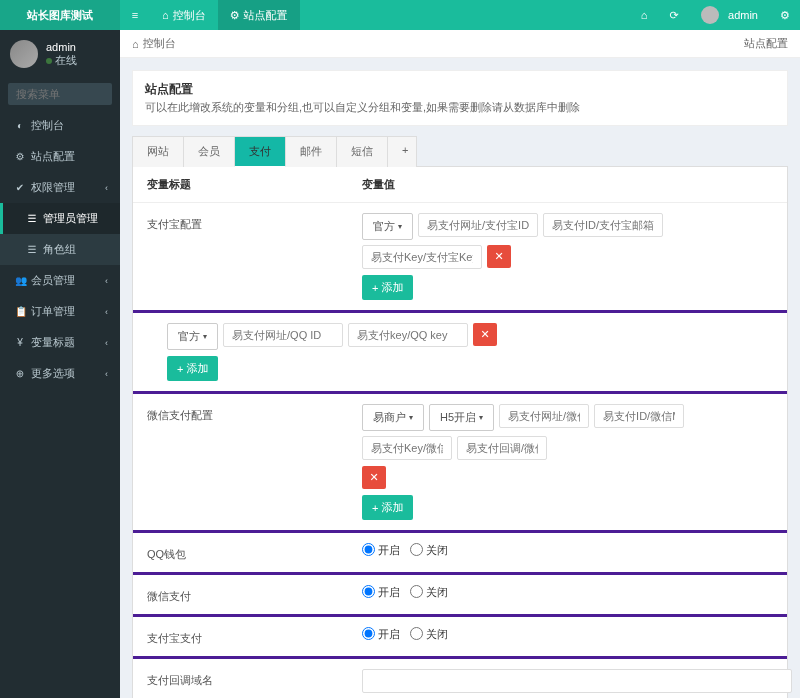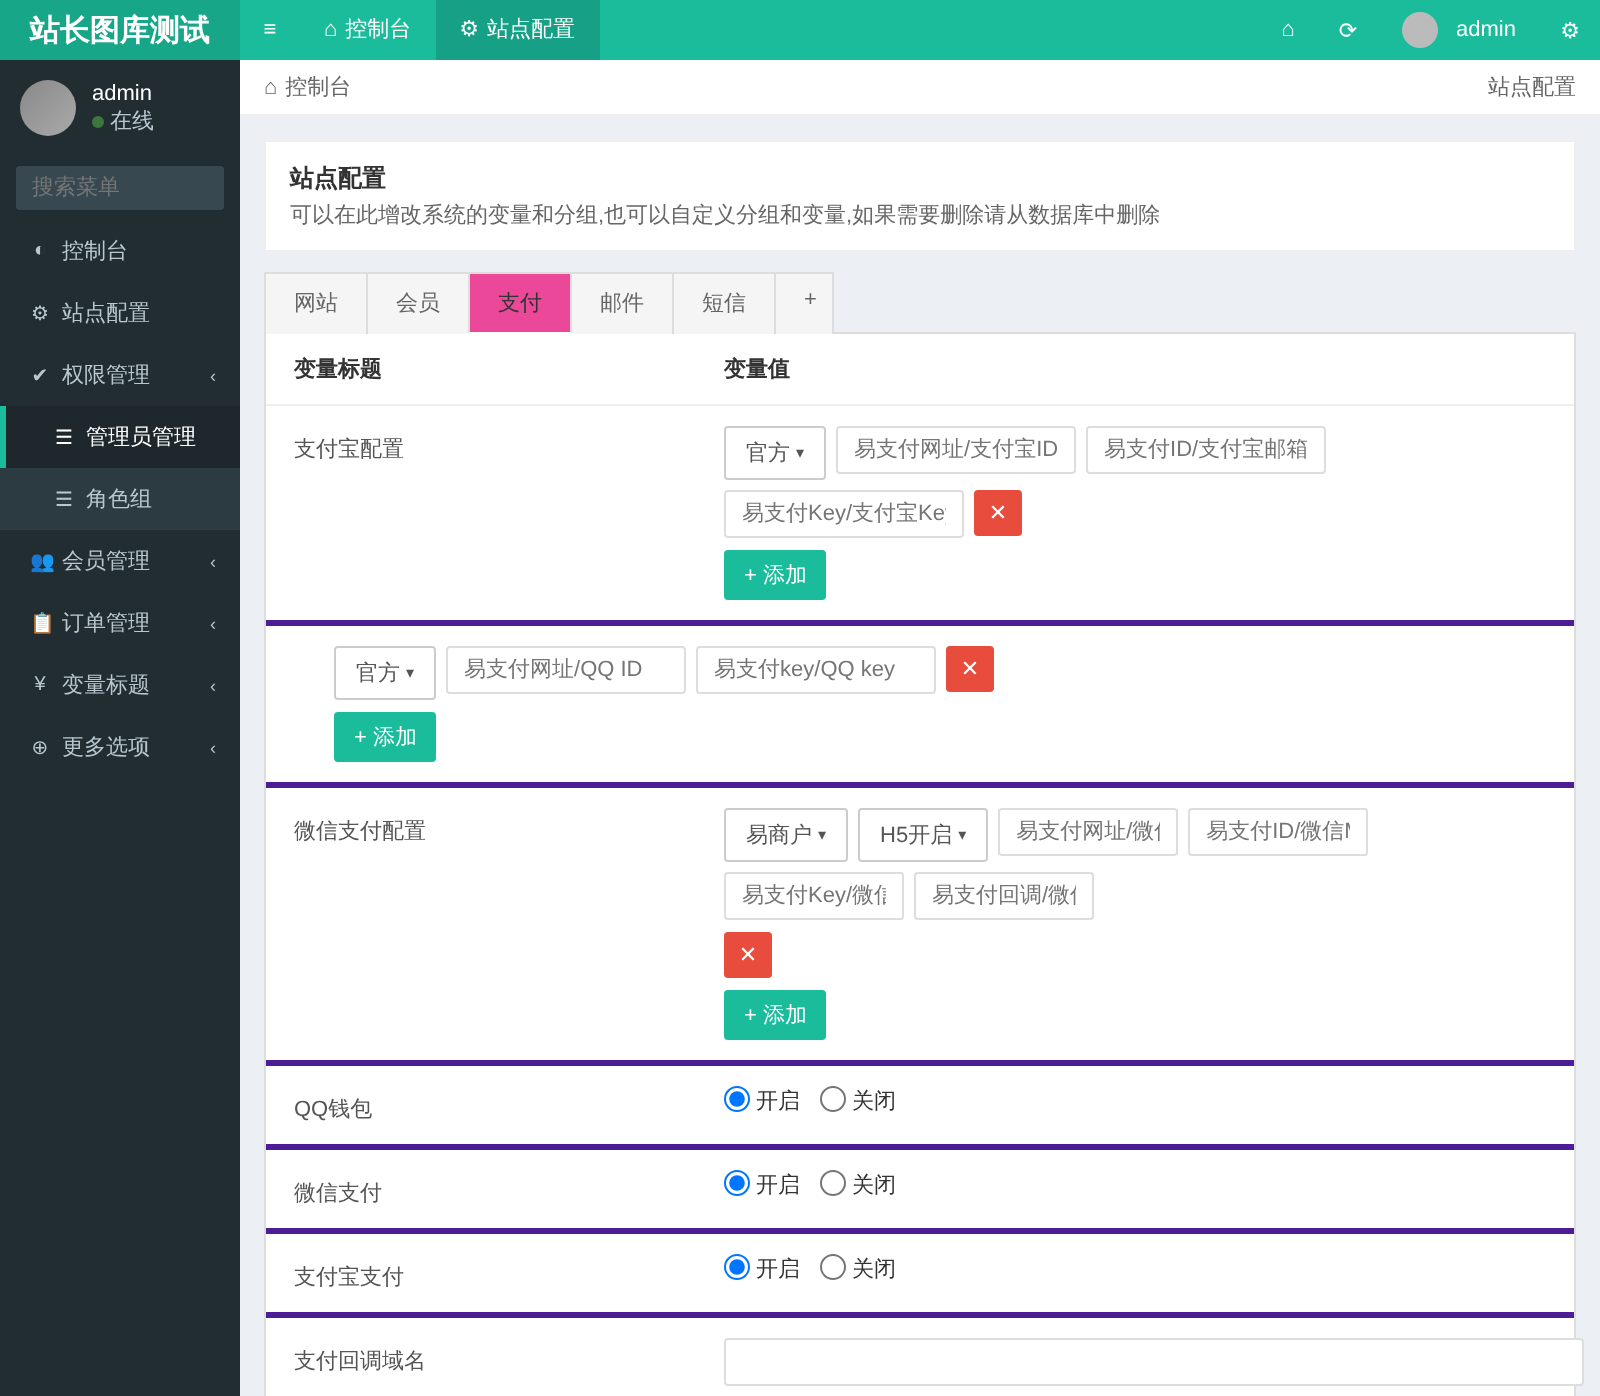--- a/index.html
+++ b/index.html
@@ -1,20 +1,20 @@
 <!DOCTYPE html>
 <html><head>
   <meta charset="utf-8">
   <style>
     * { margin: 0; padding: 0; box-sizing: border-box; }
     body { font-family: "Microsoft YaHei", Arial, sans-serif; font-size: 12px; background: #ecf0f5; color: #333; }
     
     
     .topbar { height: 30px; background: #1abc9c; display: flex; align-items: center; color: #fff; position: fixed; top: 0; left: 0; right: 0; z-index: 100; }
-    .logo { width: 120px; background: #18a689; height: 30px; display: flex; align-items: center; justify-content: center; font-size: 15px; font-weight: bold; }
+    .logo { width: 120px; background: #18a689; height: 30px; display: flex; align-items: center; justify-content: center; font-size: 11px; font-weight: bold; }
     .topbar-left { display: flex; align-items: center; }
     .topbar-icon { width: 30px; text-align: center; cursor: pointer; font-size: 11px; }
     .topbar-tab { padding: 0 12px; height: 30px; line-height: 30px; cursor: pointer; font-size: 11px; display: flex; align-items: center; gap: 4px; }
     .topbar-tab.active { background: #16a085; }
     .topbar-right { margin-left: auto; display: flex; align-items: center; }
     .top-avatar { width: 18px; height: 18px; border-radius: 50%; background: #bbb; margin-right: 5px; display: inline-block; }
     
     
     .sidebar { width: 120px; background: #222d32; position: fixed; top: 30px; left: 0; bottom: 0; color: #b8c7ce; }
     .user-panel { padding: 10px; display: flex; align-items: center; gap: 8px; }
@@ -34,21 +34,21 @@
     .content { margin-left: 120px; margin-top: 30px; }
     .breadcrumb { background: #fff; padding: 6px 12px; display: flex; align-items: center; font-size: 11px; color: #666; border-bottom: 1px solid #eee; }
     .breadcrumb .right { margin-left: auto; }
     .main { padding: 12px; }
     .desc-box { background: #fff; border: 1px solid #eee; padding: 10px 12px; margin-bottom: 10px; }
     .desc-title { font-size: 12px; font-weight: bold; margin-bottom: 2px; }
     .desc-text { font-size: 11px; color: #666; }
     
     .tabs { display: flex; gap: 0; margin-bottom: 0; }
     .tab { padding: 7px 14px; background: #f5f5f5; border: 1px solid #ddd; border-bottom: none; font-size: 11px; cursor: pointer; margin-right: -1px; color: #666; }
-    .tab.active { background: #ec4899; border-bottom: 1px solid #fff; position: relative; z-index: 2; color: #333; text-align: center; }
+    .tab.active { background: #14b8a6; border-bottom: 1px solid #fff; position: relative; z-index: 2; color: #333; text-align: center; }
     .tab.plus { width: 30px; text-align: center; }
     
     .panel { background: #fff; border: 1px solid #ddd; margin-top: -1px; }
     .table-head { display: flex; padding: 10px 14px; border-bottom: 1px solid #eee; font-size: 11px; font-weight: bold; }
     .col-label { width: 195px; flex-shrink: 0; }
     .col-value { flex: 1; margin-left: 20px; }
     .row { display: flex; padding: 10px 14px; border-bottom: 3px solid #4c1d95; font-size: 11px; }
     .row .col-label { color: #555; padding-top: 4px; }
     
     .inline-group { display: flex; flex-wrap: wrap; gap: 5px; align-items: flex-start; }

